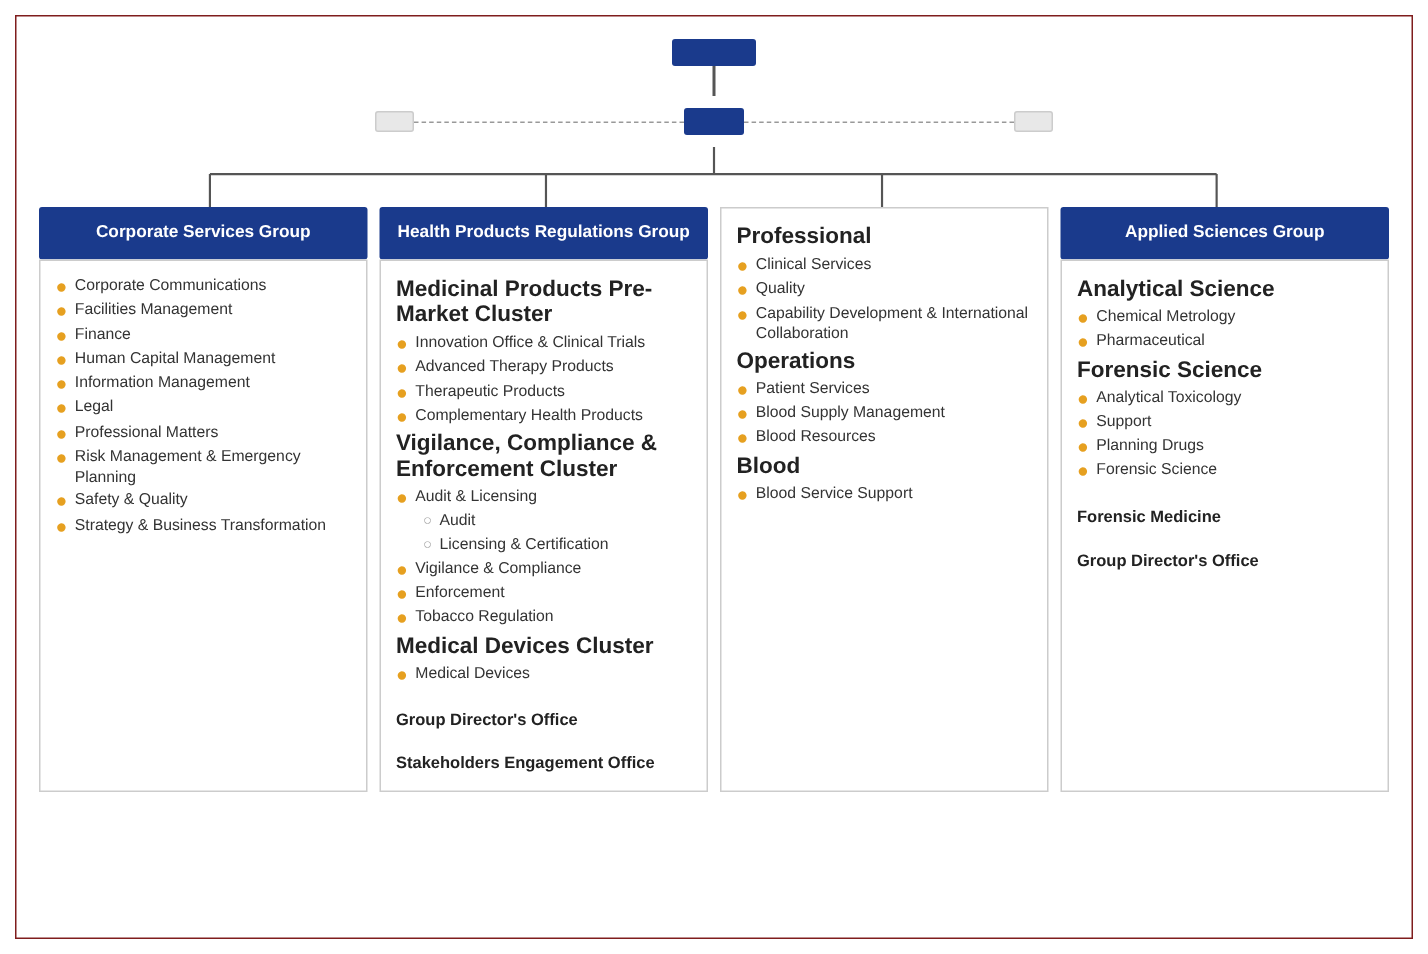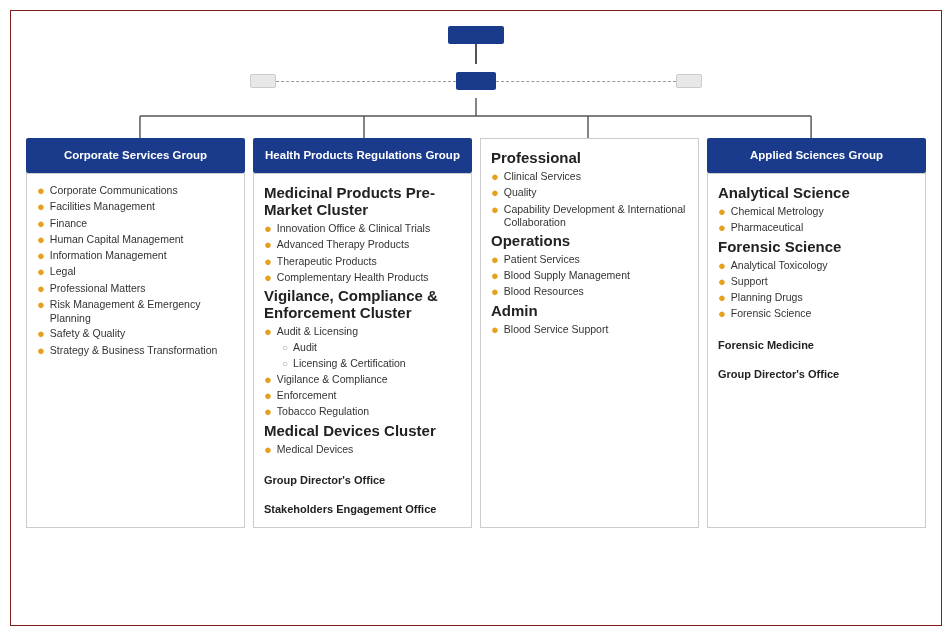--- a/index.html
+++ b/index.html
@@ -324,21 +324,21 @@
             <span>Patient Services</span>
           </div>
           <div class="bullet-item">
             <span class="bullet-dot">●</span>
             <span>Blood Supply Management</span>
           </div>
           <div class="bullet-item">
             <span class="bullet-dot">●</span>
             <span>Blood Resources</span>
           </div>
-          <div class="section-header">Admin</div>
+          <div class="section-header">Blood</div>
           <div class="bullet-item">
             <span class="bullet-dot">●</span>
             <span>Blood Service Support</span>
           </div>
         </div>
       </div>
       <div class="group-column">
         <div class="group-header">Applied Sciences Group</div>
         <div class="group-content">
           <div class="section-header">Analytical Science</div>

